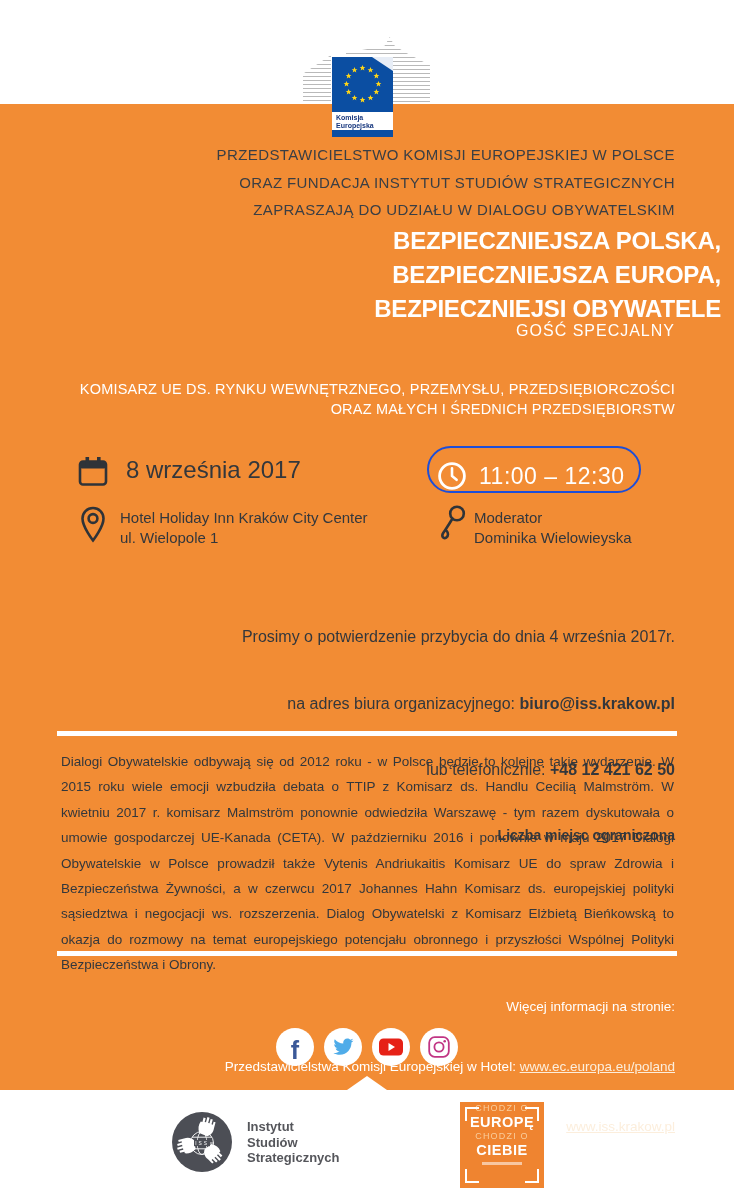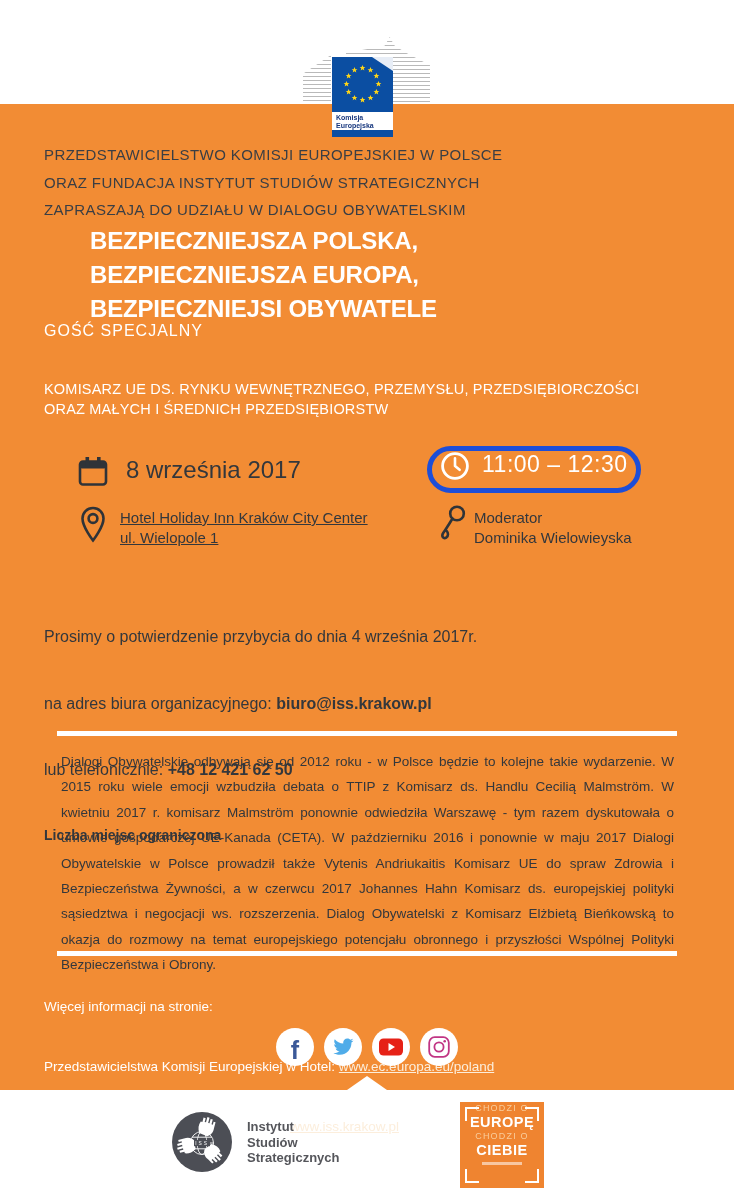--- a/index.html
+++ b/index.html
@@ -17,34 +17,34 @@
   .bldg-left{left:303px;top:52px;width:28px;height:52px;
     clip-path:polygon(0 42%,100% 6%,100% 100%,0 100%);}
   .bldg-right{left:346px;top:37px;width:84px;height:67px;
     clip-path:polygon(0 24%,46% 13%,52% 0,58% 13%,72% 24%,100% 42%,100% 100%,0 100%);}
   .flag{left:332px;top:57px;width:61px;height:55px;display:block;}
   .ec-label{left:332px;top:112px;width:61px;height:18px;background:#ffffff;
     font-size:7px;font-weight:bold;color:#17377E;line-height:8px;
     padding:2px 0 0 4px;box-sizing:border-box;}
   .ec-strip{left:332px;top:130px;width:61px;height:7px;background:#0B4EA2;}
   
-  .center{left:0;width:675px;text-align:left;margin-left:44px;}
+  .center{left:0;width:675px;text-align:right;}
   .hdr{top:141px;font-size:15px;letter-spacing:.4px;line-height:27.5px;color:#3A3E44;}
   .title{top:224px;font-size:24px;font-weight:bold;letter-spacing:-.2px;
     line-height:34px;color:#ffffff;padding-left:46px;}
   .guest-label{top:322px;font-size:16px;letter-spacing:1px;color:#ffffff;}
   .guest-name{top:343px;font-size:26px;font-weight:bold;color:#ffffff;letter-spacing:-.2px;}
   .guest-role{top:379px;font-size:14.5px;line-height:20px;color:#ffffff;letter-spacing:.2px;}
   
   .date-text{left:126px;top:456px;font-size:24px;color:#33373C;}
   .time-pill{left:427px;top:446px;width:214px;height:47px;box-sizing:border-box;
-    border:5px solid #1d4ed8;border-radius:26px;display:flex;align-items:flex-start;
+    border:2px solid #1d4ed8;border-radius:26px;display:flex;align-items:flex-end;
     padding-left:8px;gap:12px;}
   .time-text{font-size:23px;color:#ffffff;letter-spacing:.5px;padding-bottom:1px;}
-  .venue{left:120px;top:508px;font-size:15px;line-height:19.5px;color:#33373C;text-decoration:underline;}
+  .venue{left:120px;top:508px;font-size:15px;line-height:19.5px;color:#33373C;}
   .mod{left:474px;top:508px;font-size:15px;line-height:19.5px;color:#33373C;}
   
   .rsvp{top:592px;color:#33373C;white-space:pre-wrap;}
   .rsvp-1{font-size:16px;margin-bottom:13px;}
   .rsvp-2,.rsvp-3{font-size:16px;margin-bottom:12px;}
   .rsvp-4{font-size:14px;font-weight:bold;}
   .b{font-weight:bold;}
   
   .rule{left:57px;width:620px;height:5px;background:#ffffff;}
   .rule1{top:731px;} .rule2{top:951px;}

